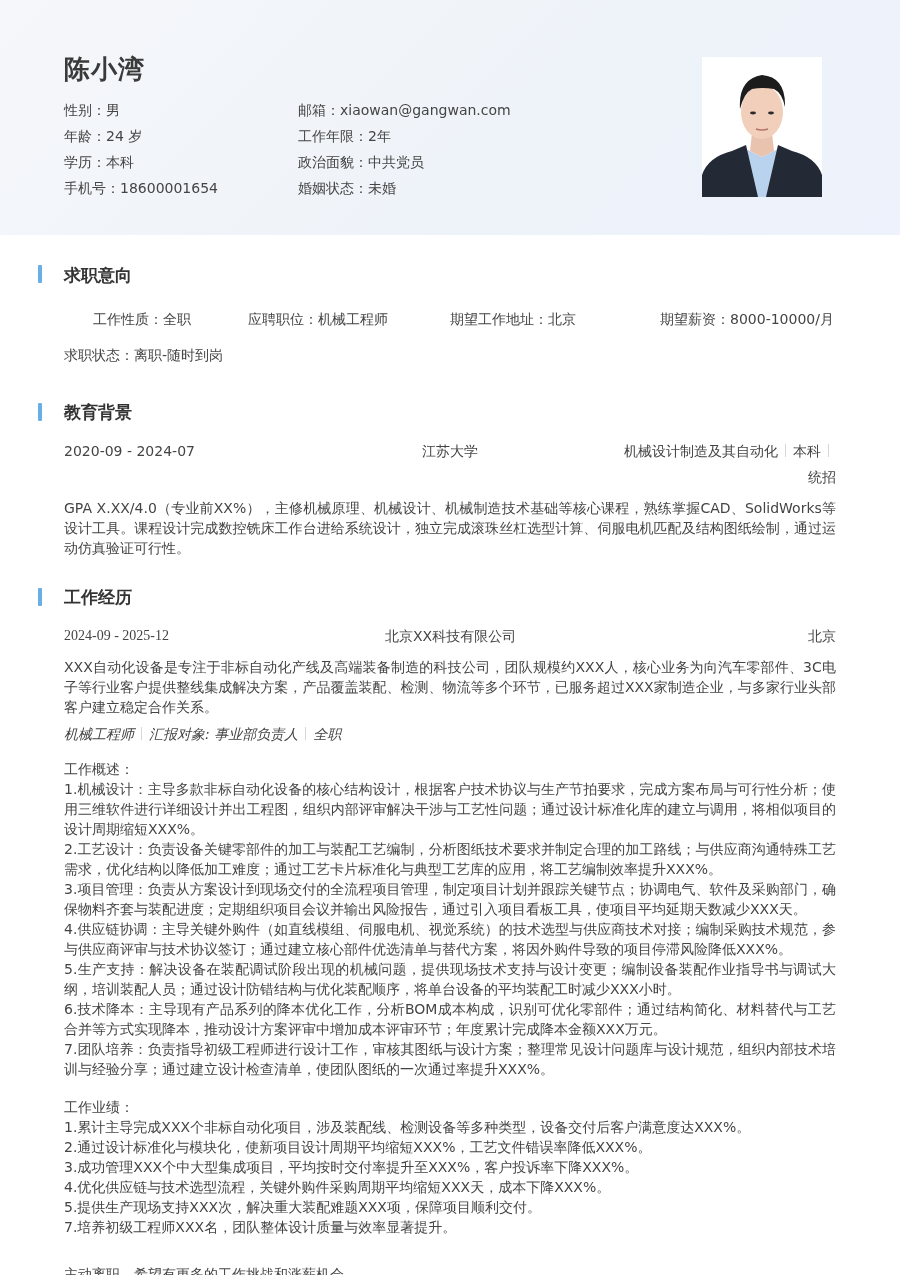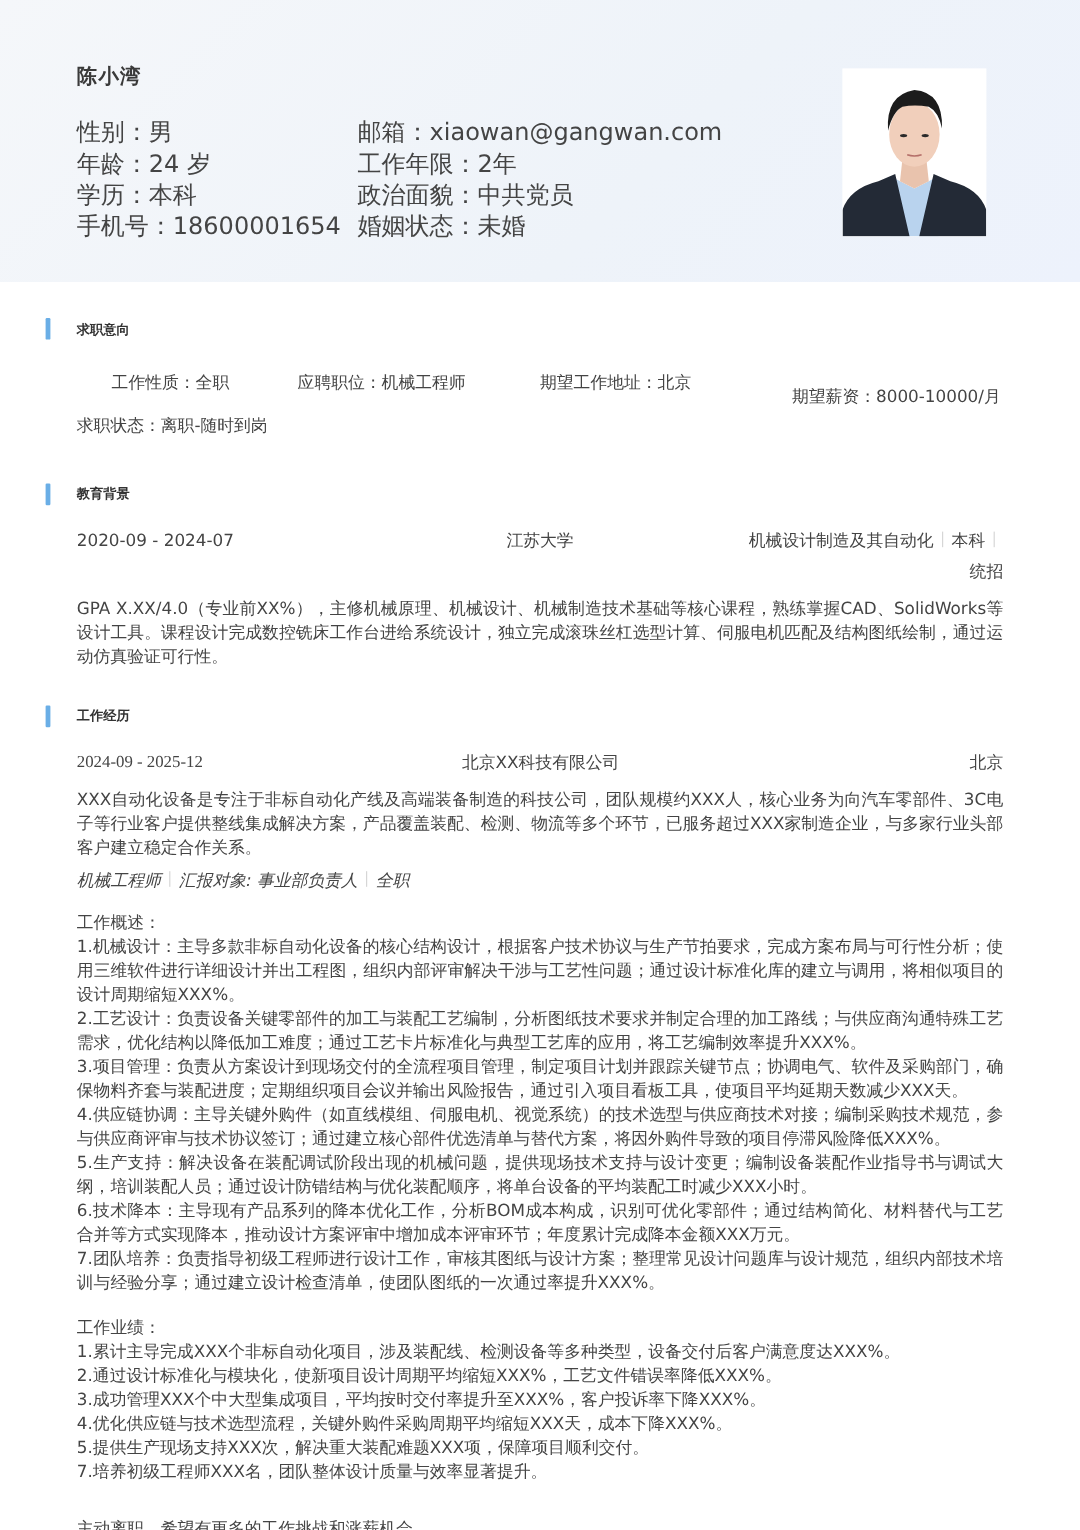--- a/index.html
+++ b/index.html
@@ -3,27 +3,27 @@
   <meta charset="utf-8">
   <style>
     * { box-sizing: border-box; margin: 0; padding: 0; }
     html, body { width: 900px; height: 1275px; overflow: hidden; background: #ffffff; }
     body { font-family: "DejaVu Sans", "Liberation Sans", sans-serif; color: #333333; font-size: 14px; position: relative; }
 
     .header {
       position: absolute; left: 0; top: 0; width: 900px; height: 235px;
       background: linear-gradient(135deg, #f5f7fa 0%, #eef3f9 60%, #edf2fc 100%);
     }
-    .name { position: absolute; left: 64px; top: 52px; font-size: 17px; font-weight: bold; color: #3a3a3a; letter-spacing: 1px; }
-    .info-row { position: absolute; font-size: 20px; color: #444; white-space: nowrap; height: 20px; line-height: 20px; }
+    .name { position: absolute; left: 64px; top: 52px; font-size: 26px; font-weight: bold; color: #3a3a3a; letter-spacing: 1px; }
+    .info-row { position: absolute; font-size: 14px; color: #444; white-space: nowrap; height: 20px; line-height: 20px; }
     .photo {
       position: absolute; left: 702px; top: 57px; width: 120px; height: 140px; background: #ffffff; overflow: hidden;
     }
 
-    .section-title { position: absolute; left: 64px; font-size: 11px; font-weight: bold; color: #333; height: 22px; line-height: 22px; }
+    .section-title { position: absolute; left: 64px; font-size: 17px; font-weight: bold; color: #333; height: 22px; line-height: 22px; }
     .section-bar { position: absolute; left: 38px; width: 4px; height: 18px; background: #6aaee6; border-radius: 1px; }
 
     .line { position: absolute; font-size: 14px; color: #444; white-space: nowrap; height: 20px; line-height: 20px; }
     .para { position: absolute; left: 64px; width: 772px; font-size: 14px; color: #444; line-height: 20px; text-align: justify; }
     .sep { display: inline-block; width: 1px; height: 13px; background: #d6d6d6; margin: 0 7px; vertical-align: -1px; }
     .list-line { display: block; }
   </style>
 </head>
 <body>
 
@@ -84,21 +84,21 @@
 
 <div class="line" style="left:64px; top:309px;margin-left:29px;">
   <span>工作性质：</span><span>全职</span>
 </div>
 <div class="line" style="left:248px; top:309px;">
   <span>应聘职位：</span><span>机械工程师</span>
 </div>
 <div class="line" style="left:450px; top:309px;">
   <span>期望工作地址：</span><span>北京</span>
 </div>
-<div class="line" style="left:660px; top:309px;margin-top:12px;">
+<div class="line" style="left:660px; top:309px;">
   <span>期望薪资：</span><span>8000-10000/月</span>
 </div>
 <div class="line" style="left:64px; top:345px;">
   <span>求职状态：</span><span>离职-随时到岗</span>
 </div>
 
 <div class="section-bar" style="top:403px;"></div>
 <div class="section-title" style="top:401px;">教育背景</div>
 
 <div class="line" style="left:64px; top:441px;">2020-09 - 2024-07</div>

